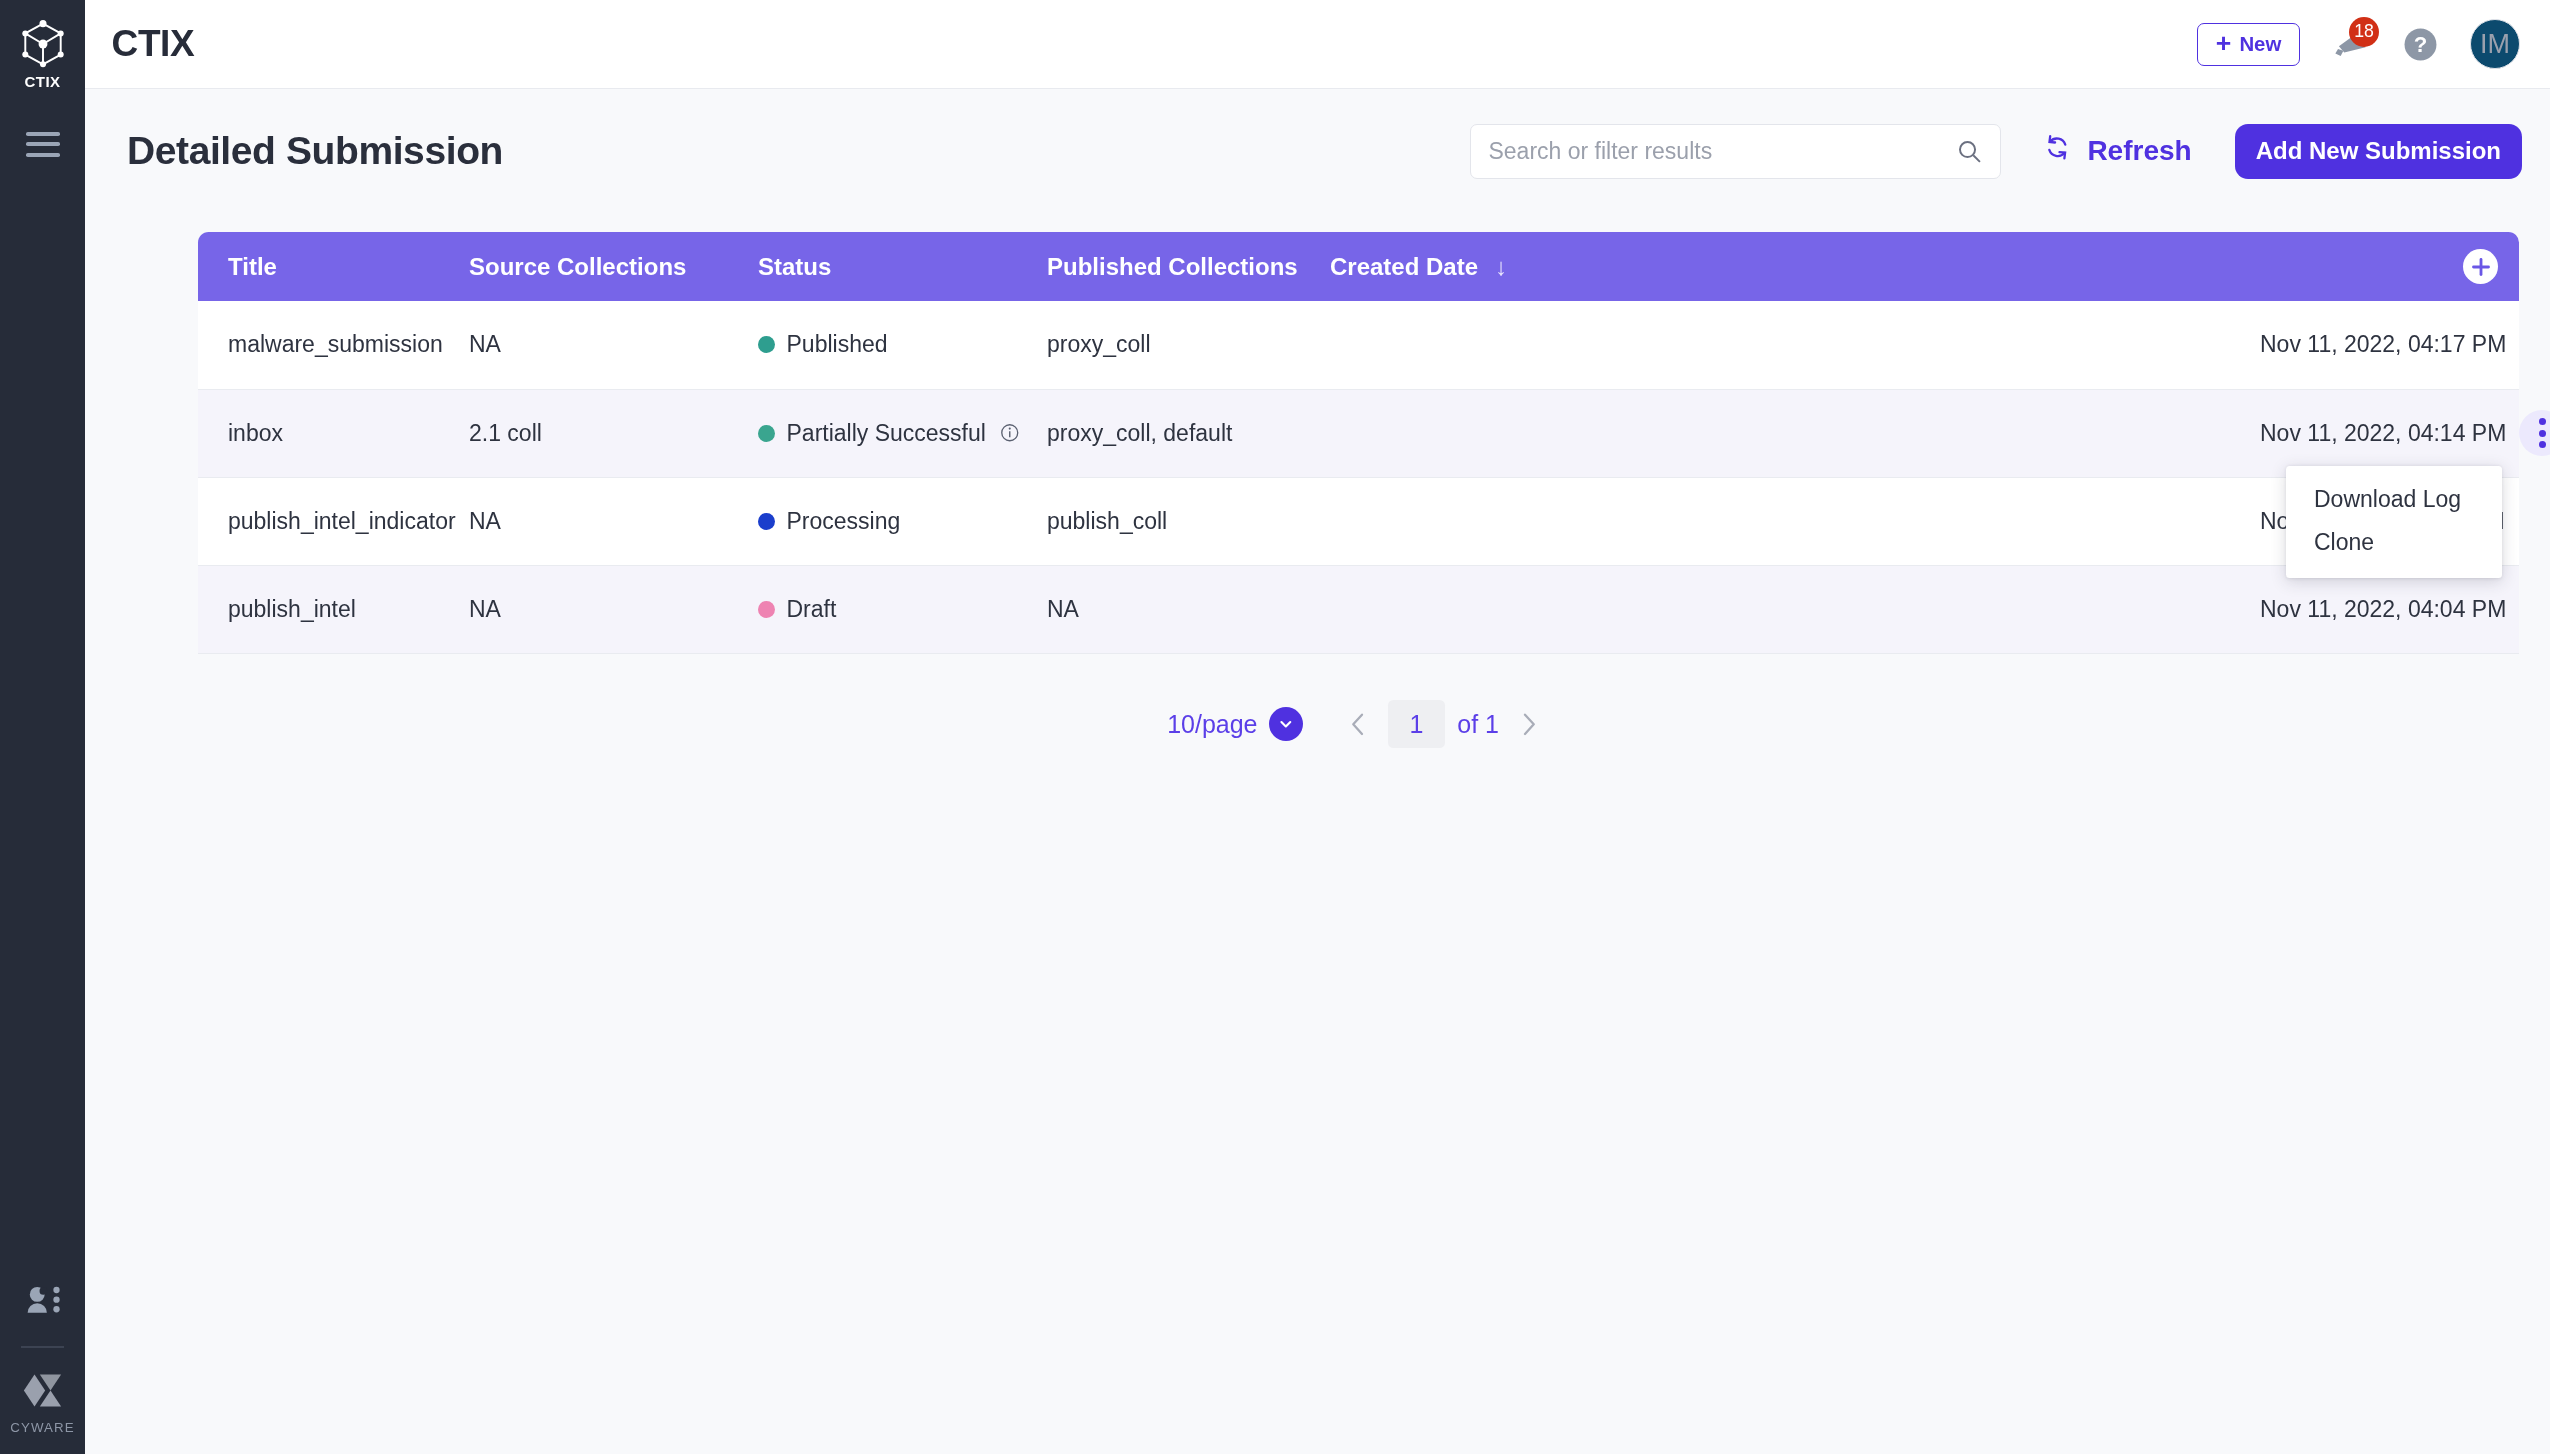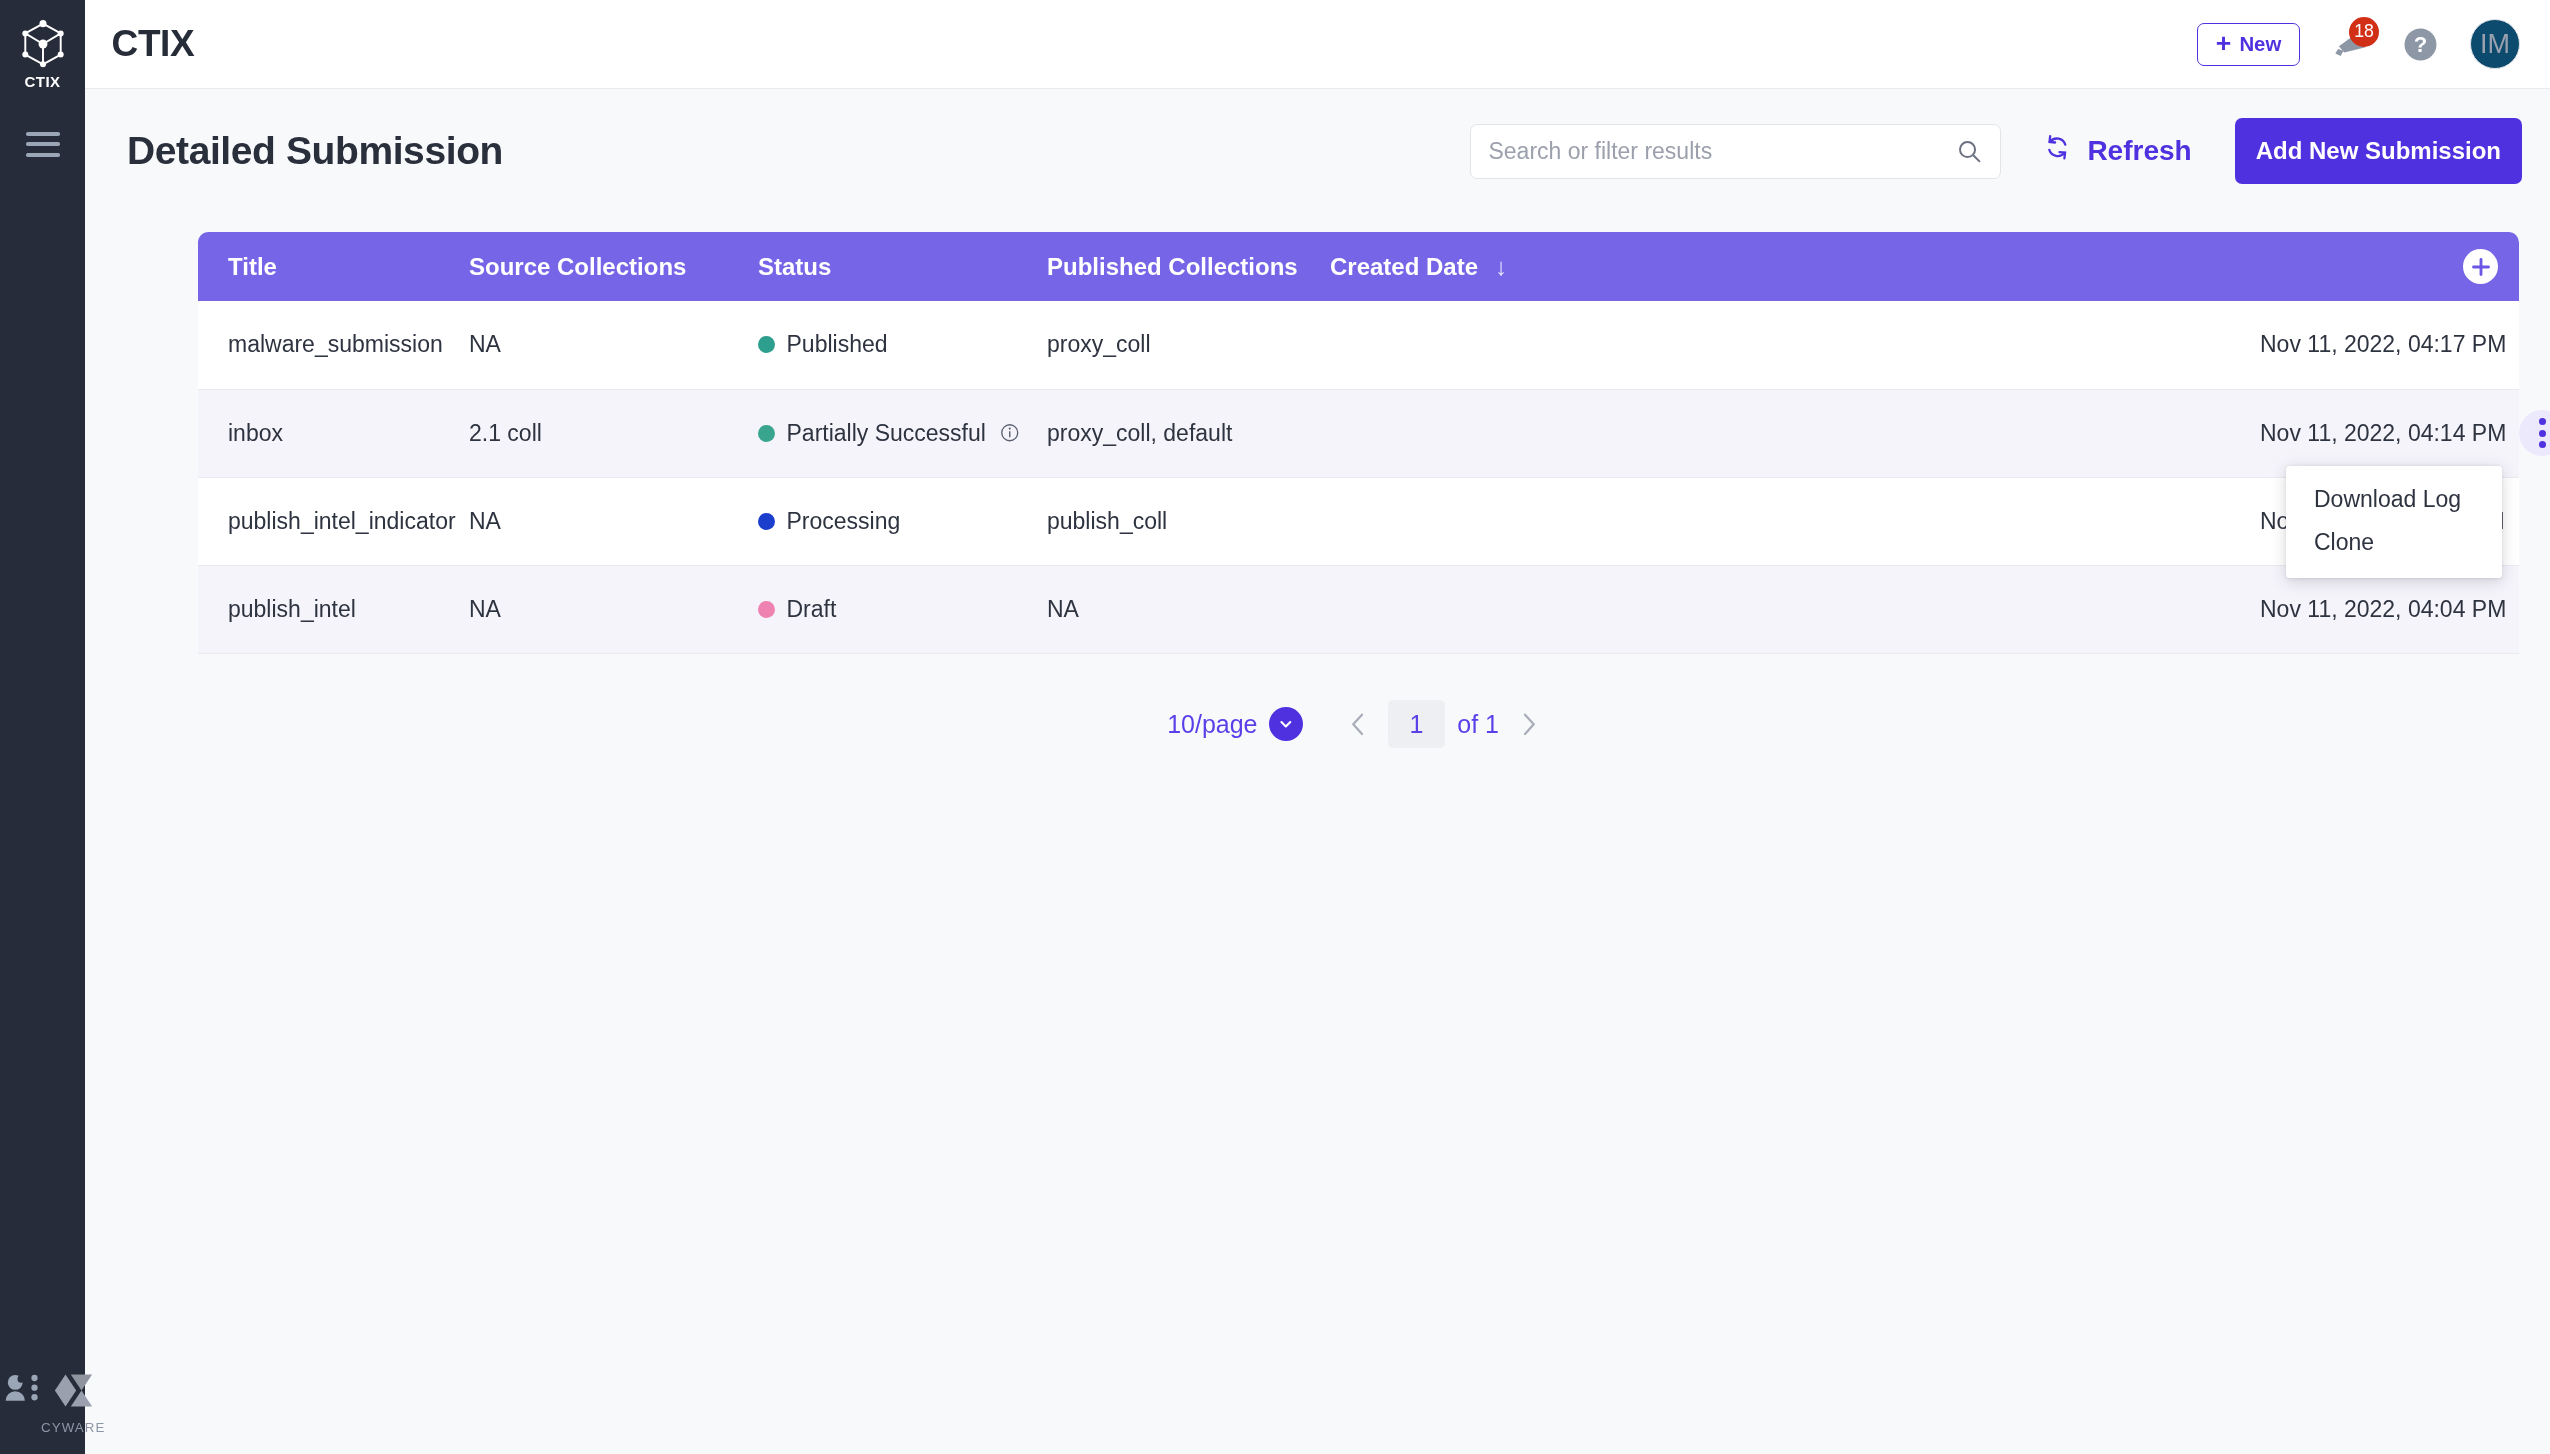--- a/index.html
+++ b/index.html
@@ -23,21 +23,21 @@
     margin-top: 5.3px; color: #ffffff; font-size: 15px; font-weight: bold; letter-spacing: 0.4px;
   }
   #rail-hamburger {
     margin-top: 37px; width: 43px; height: 35px;
     display: flex; flex-direction: column; justify-content: center; align-items: center; gap: 6.2px;
     cursor: pointer;
   }
   #rail-hamburger span { width: 34px; height: 4.4px; border-radius: 1.8px; background: #9aa5b6; display: block; }
   #rail-bottom {
     margin-top: auto; width: 100%;
-    display: flex; flex-direction: row; align-items: center;
+    display: flex; flex-direction: column; align-items: center;
     padding-bottom: 19.5px;
   }
   #rail-user { margin-bottom: 25px; cursor: pointer; }
   #rail-divider { width: 43px; height: 2.7px; background: #3c4352; margin-bottom: 23px; }
   #rail-brand { display: flex; flex-direction: column; align-items: center; }
   #rail-brand-text { margin-top: 6.2px; color: #8d96a6; font-size: 13.3px; letter-spacing: 1.1px; }
 
   
   #topbar {
     position: absolute; left: 85px; top: 0; width: 2465px; height: 89px;
@@ -101,22 +101,22 @@
   }
   #search-input::placeholder { color: #9ba0ac; }
   #search-icon { cursor: pointer; display: flex; }
   #refresh-button {
     margin-left: 43px; display: flex; align-items: center; gap: 17px;
     color: #4f31e0; font-size: 28px; font-weight: bold; cursor: pointer;
     background: transparent; border: none; font-family: "Liberation Sans", sans-serif;
   }
   #add-submission-button {
     margin-left: 43px;
-    height: 66px; padding: 0 21px;
-    background: #4f31e0; border: none; border-radius: 7px;
+    height: 55px; padding: 0 21px;
+    background: #4f31e0; border: none; border-radius: 13px;
     color: #fff; font-size: 24px; font-weight: bold;
     font-family: "Liberation Sans", sans-serif;
     cursor: pointer;
     display: flex; align-items: center;
   }
 
   
   #table-wrap {
     position: absolute; left: 198px; top: 232px; width: 2320px;
   }

